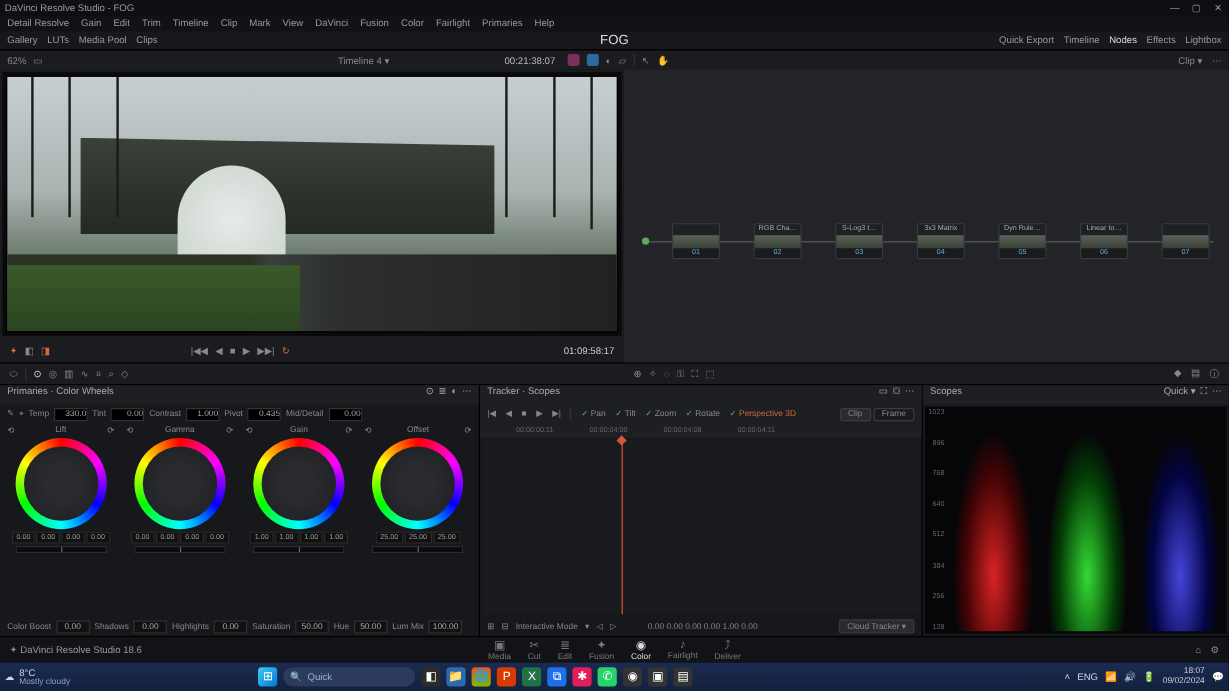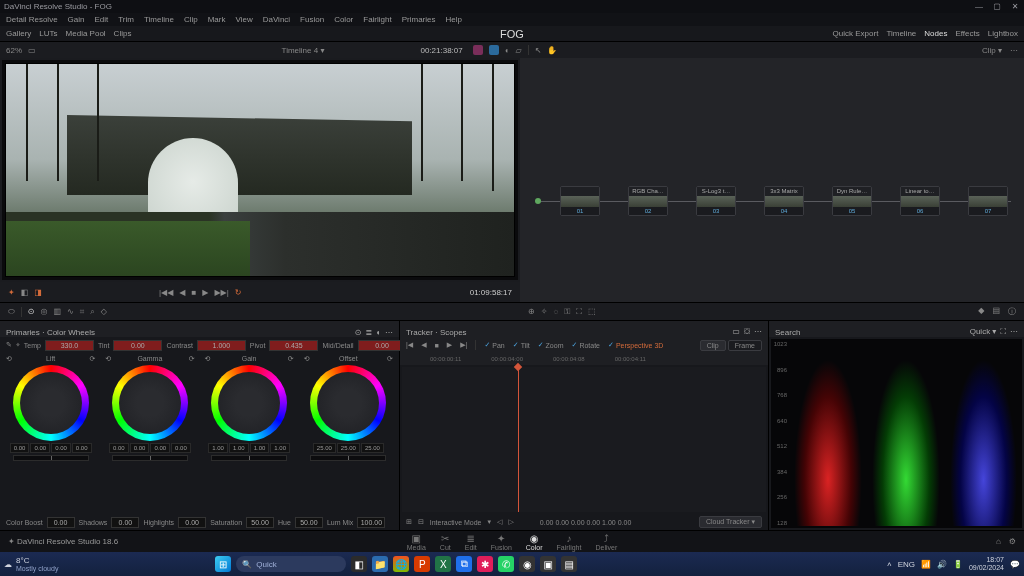--- a/index.html
+++ b/index.html
@@ -55,24 +55,24 @@
 .ng-node{position:absolute;width:40px;height:30px;background:#2b2c31;border:1px solid #3a3b40;border-radius:2px;display:flex;flex-direction:column;font-size:6px;color:#aaa}
 .ng-node .lbl{height:9px;line-height:9px;text-align:center;background:#1f2024;overflow:hidden;white-space:nowrap}
 .ng-node .thumb{flex:1;background:linear-gradient(#5a6258,#3a4036)}
 .ng-node .num{height:8px;line-height:8px;text-align:center;background:#1a1b1f;color:#5fa8d6;font-size:6px}
 .ng-line{position:absolute;height:1px;background:#5a5b60}
 .ng-in{position:absolute;width:6px;height:6px;border-radius:50%;background:#5fa85f}
 
 
 .lower{height:210px;display:flex;background:#17181c;border-top:1px solid #000}
 .wheels-col{width:400px;display:flex;flex-direction:column;border-right:1px solid #000}
-.panelhdr{height:16px;background:#1e1f23;display:flex;align-items:flex-end;padding:0 6px;font-size:8px;color:#aaa;gap:6px}
+.panelhdr{height:16px;background:#1e1f23;display:flex;align-items:flex-start;padding:0 6px;font-size:8px;color:#aaa;gap:6px}
 .panelhdr .r{margin-left:auto;display:flex;gap:4px}
 .globals{height:16px;display:flex;align-items:center;padding:0 6px;gap:4px;font-size:7px;color:#888}
-.globals input{width:49px;height:11px;background:#7f1d1d;border:1px solid #333;color:#aaa;font-size:7px;text-align:center}
+.globals input{width:28px;height:11px;background:#000000;border:1px solid #333;color:#aaa;font-size:7px;text-align:right}
 .wheels{flex:1;display:flex;gap:2px;padding:2px}
 .wheel{flex:1;display:flex;flex-direction:column;align-items:center;gap:2px}
 .wheel .wlbl{font-size:7px;color:#888;display:flex;width:100%;justify-content:space-between;padding:0 4px}
 .wheel .ring{width:76px;height:76px;border-radius:50%;background:conic-gradient(red,magenta,blue,cyan,lime,yellow,red);position:relative}
 .wheel .ring::after{content:"";position:absolute;inset:7px;border-radius:50%;background:radial-gradient(circle,#2a2b2f 30%,#1d1e22)}
 .wheel .ring .dot{position:absolute;left:50%;top:50%;width:4px;height:4px;margin:-2px;border-radius:50%;background:#ddd}
 .wheel .vals{display:flex;gap:1px;font-size:6px;color:#999}
 .wheel .vals span{background:#111;padding:1px 3px;border:1px solid #2a2a2a}
 .wheel .bar{width:76px;height:6px;background:#0c0c0e;border:1px solid #2c2c2c;position:relative}
 .wheel .bar::after{content:"";position:absolute;left:50%;top:0;bottom:0;width:1px;background:#666}
@@ -429,21 +429,21 @@
       <span>▷</span>
       <span style="margin-left:20px">
         <span>0.00</span> <span>0.00</span> <span>0.00</span> <span>0.00</span> <span>1.00</span> <span>0.00</span>
       </span>
       <span class="r pill"><span>Cloud Tracker</span> ▾</span>
     </div>
   </div>
 
   <div class="scope-col">
     <div class="panelhdr">
-      <span>Search</span>
+      <span>Scopes</span>
       <div class="r">
         <span><span>Quick</span> ▾</span>
         <span>⛶</span>
         <span>⋯</span>
       </div>
     </div>
     <div class="scope">
       <div class="axis">
         <span>1023</span>
           <span>896</span>

